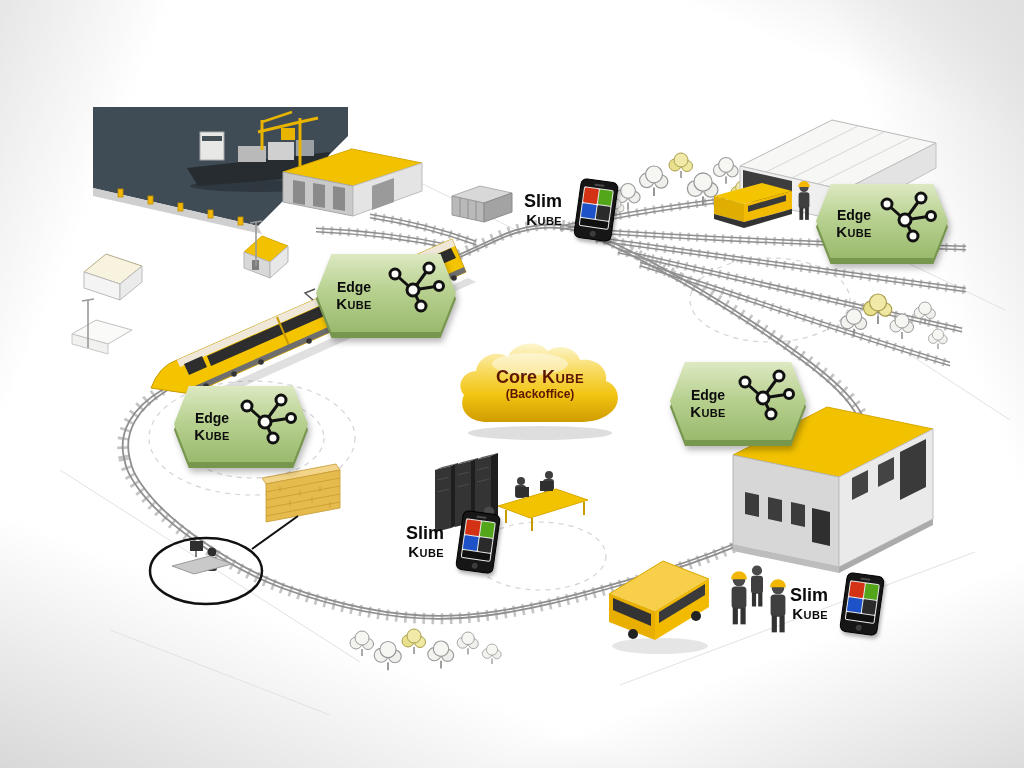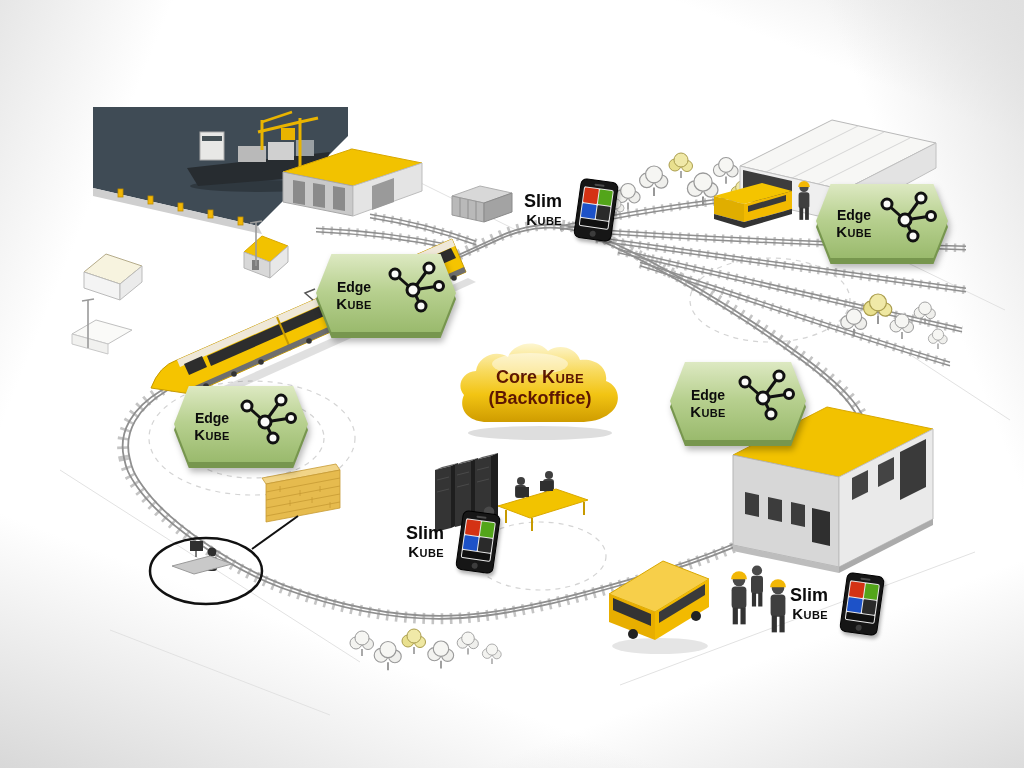--- a/index.html
+++ b/index.html
@@ -25,21 +25,21 @@
   .edge-text{position:absolute;left:9px;top:50%;transform:translateY(-50%);
     width:58px;text-align:center;font-weight:700;color:#0c0c0c;}
   .e-name{font-size:14px;line-height:1.05;}
   .e-kube{font-size:15px;line-height:1.15;font-variant:small-caps;letter-spacing:.4px;}
   
   .core-cloud{position:absolute;}
   .core-cloud svg{position:absolute;inset:0;width:100%;height:100%;}
   .cloud-text{position:absolute;left:0;right:0;top:33px;text-align:center;
     color:#5c1603;font-weight:700;line-height:1.15;}
   .cloud-title{font-size:18px;}
-  .cloud-sub{font-size:18px;}
+  .cloud-sub{font-size:12px;}
   .sc{font-variant:small-caps;letter-spacing:.4px;}
   
   .slim-node{position:absolute;display:flex;align-items:center;gap:15px;}
   .slim-text{text-align:right;font-weight:700;color:#0c0c0c;}
   .s-name{font-size:18px;line-height:1.05;}
   .s-kube{font-size:15px;line-height:1.15;font-variant:small-caps;letter-spacing:.4px;}
   .phone{position:relative;width:36px;height:58px;background:#161616;border:1px solid #000;
     border-radius:6px;transform:rotate(8deg);box-shadow:2px 3px 4px rgba(0,0,0,.3);flex:0 0 auto;}
   .phone-speaker{position:absolute;top:3px;left:50%;transform:translateX(-50%);
     width:10px;height:2px;background:#4a4a4a;border-radius:1px;}

